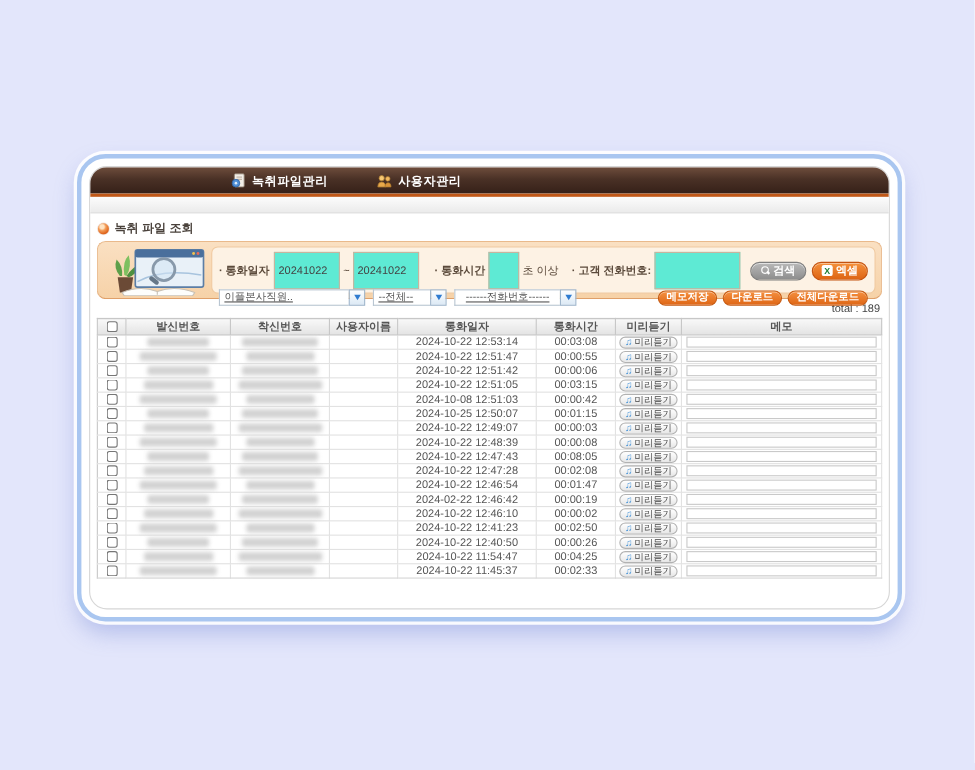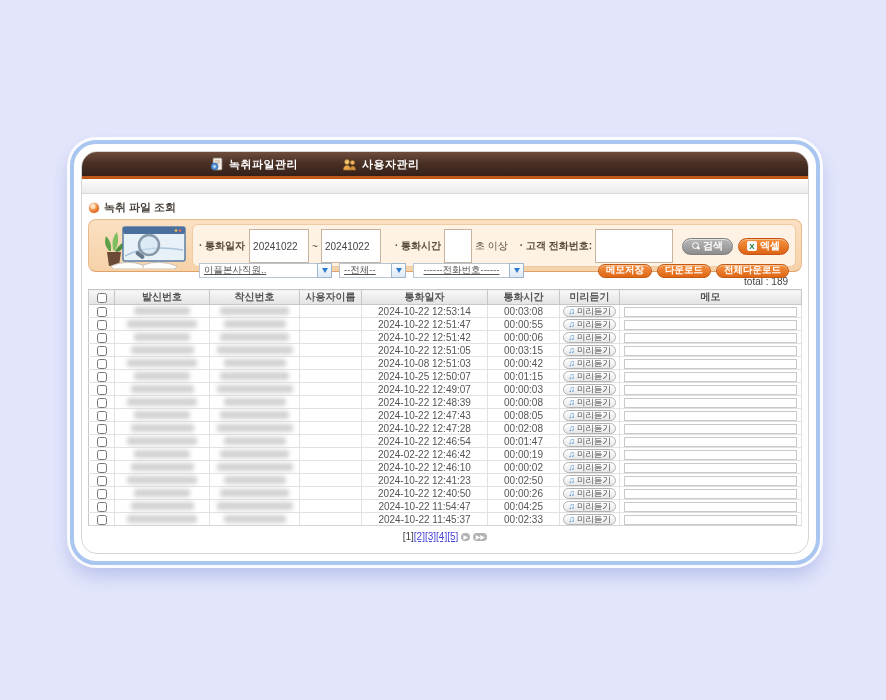--- a/index.html
+++ b/index.html
@@ -48,21 +48,21 @@
   }
   .illustration { position:absolute; left:8px; top:4px; }
   .fieldset {
     position:absolute; left:103px; top:4px; right:5px; bottom:4px;
     background:#fdf2e4; border:1px solid #f0caa1; border-radius:6px;
     padding:4px 6px 3px 6px; display:flex; flex-direction:column; justify-content:space-between;
   }
   .frow { display:flex; align-items:center; font-size:10px; color:#5b4a3b; }
   .frow .lab { font-weight:bold; white-space:nowrap; }
   .tin {
-    height:15px; border:1px solid #c8b49e; background:#ffffff; font-size:10px;
+    height:15px; border:1px solid #c8b49e; background:#5eead4; font-size:10px;
     color:#444; padding:16px 3px; font-family:"Liberation Sans",sans-serif;
   }
   .combo { display:flex; height:15px; }
   .combo .cin {
     height:15px; border:1px solid #b9c6d2; border-right:none; background:#fff;
     font-size:9.5px; color:#555; padding:0 4px; display:flex; align-items:center; white-space:nowrap; overflow:hidden;text-decoration:underline;
   }
   .combo .cbtn {
     width:15px; height:15px; border:1px solid #9fb6cc; background:linear-gradient(#fdfeff,#dce9f5);
     display:flex; align-items:center; justify-content:center; cursor:pointer;
@@ -86,21 +86,21 @@
     box-shadow:inset 0 1px 0 rgba(255,255,255,0.45);
   }
   .excel-glyph { width:10px; height:10px; background:#fff; border-radius:2px; color:#1e7e34;
     font-size:8px; font-weight:bold; display:flex; align-items:center; justify-content:center; }
   .mag-glyph { width:8px; height:8px; position:relative; }
   .mag-glyph::before { content:""; position:absolute; left:0; top:0; width:5px; height:5px;
     border:1.5px solid #fff; border-radius:50%; }
   .mag-glyph::after { content:""; position:absolute; left:5px; top:5px; width:3px; height:1.5px;
     background:#fff; transform:rotate(45deg); }
   
-  .total-row { text-align:right; font-size:10px; color:#444; margin:4px 20px 2px 0; }
+  .total-row { text-align:right; font-size:10px; color:#444; margin:4px 8px 2px 0; }
   table.grid { border-collapse:collapse; width:calc(100% - 12px); margin:0 6px; table-layout:fixed; }
   .grid th {
     height:15px; background:linear-gradient(#f8f8f8, #e3e3e3);
     border:1px solid #c7c7c7; font-size:10px; color:#555; font-weight:bold; padding:0;
   }
   .grid td { height:13px; border:1px solid #e2e2e2; border-left:1px solid #ebebeb;
     font-size:10px; color:#555; padding:0; text-align:center; background:#fff; }
   .grid tr td:first-child, .grid th:first-child { border-left:1px solid #c7c7c7; }
   .grid tr:last-child td { border-bottom:1px solid #d5d5d5; }
   .grid input[type=checkbox] { width:10px; height:10px; margin:0; vertical-align:middle; }
@@ -534,20 +534,15 @@
             <td>00:02:33</td>
             <td><span class="preview-btn">
                 <span class="note">♫</span>
                 <span>미리듣기</span>
               </span></td>
             <td><input class="memo-input" style=""></td>
           </tr>
         </tbody>
     </table>
 
-    <div class="pagination">
-      <span id="page-links"><span class="page-link current">[1]</span><span class="page-link other">[2]</span><span class="page-link other">[3]</span><span class="page-link other">[4]</span><span class="page-link other">[5]</span></span>
-      <span class="pg-icon sm">▶</span>
-      <span class="pg-icon lg">▶▶</span>
-    </div>
 
   </div>
 </div>
 
 </body></html>

